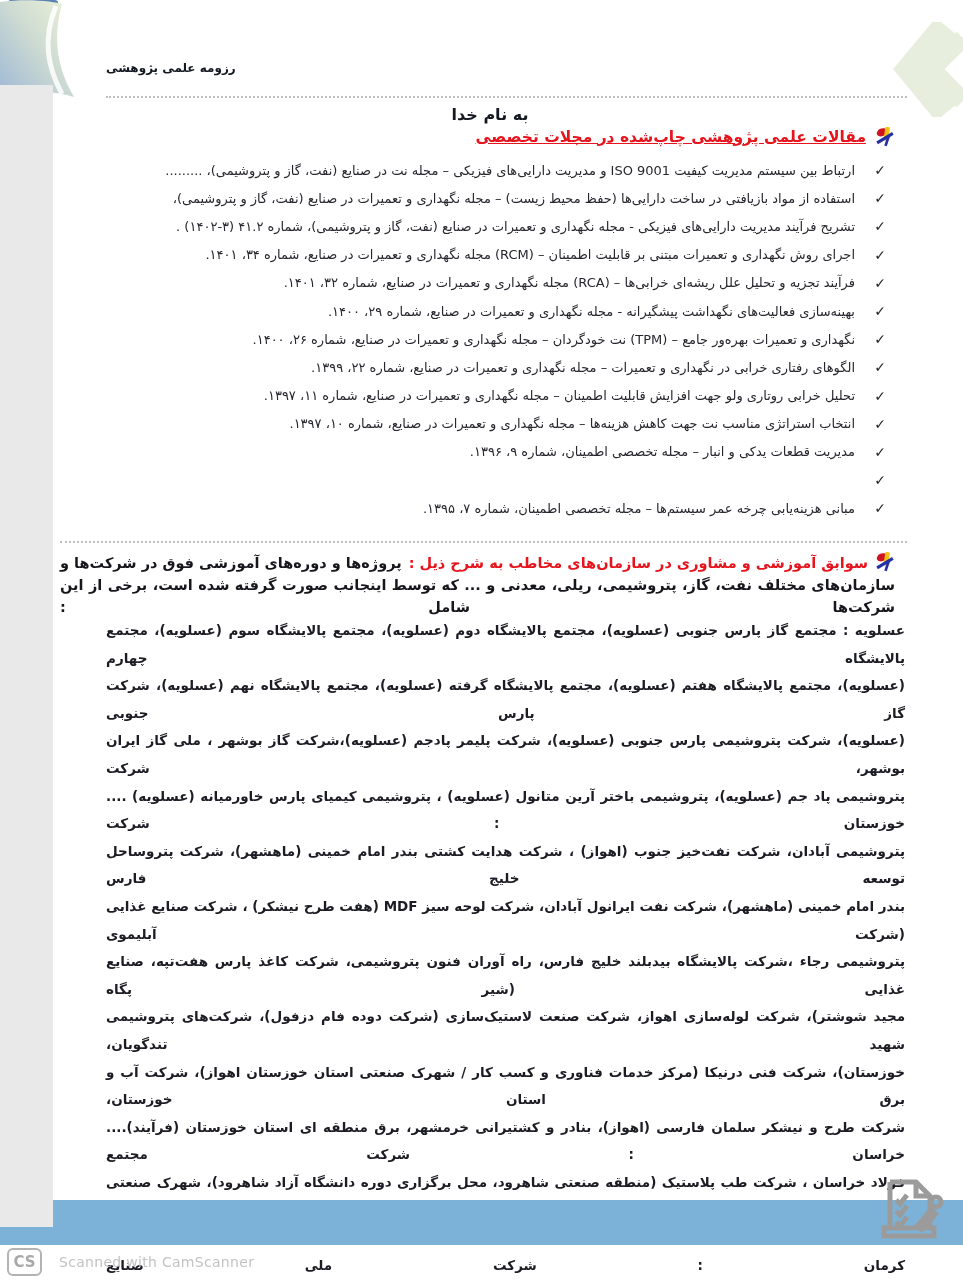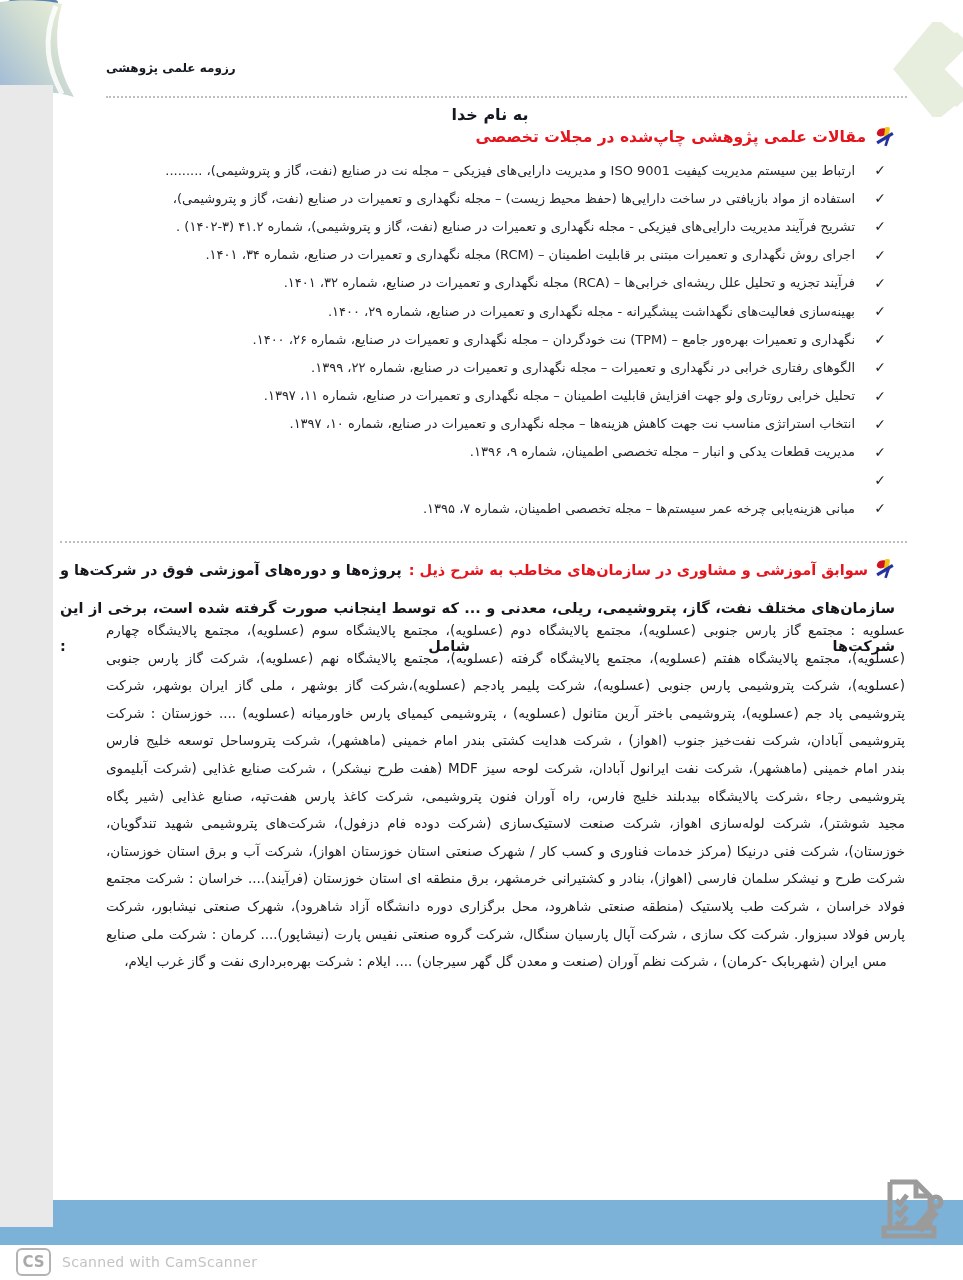--- a/index.html
+++ b/index.html
@@ -19,40 +19,40 @@
   .header-rule { top: 96px; left: 106px; right: 56px; }
   .divider2 { top: 541px; left: 60px; right: 56px; }
   
   .bismillah { position: absolute; top: 57px; left: 350px; width: 280px; text-align: center;
     font-size: 16px; font-weight: bold; color: #141821; direction: rtl; margin-top: 48px; }
   .doc-title { position: absolute; top: 61px; left: 106px; width: 160px; text-align: left;
     font-size: 12px; font-weight: bold; color: #141821; direction: rtl; }
   
   .sec1-heading { position: absolute; top: 126px; right: 68px; direction: rtl;
     display: flex; align-items: center; gap: 10px; }
-  .sec1-heading .red-text { color: #e6151d; font-weight: bold; font-size: 15.5px; }
+  .sec1-heading .red-text { color: #e6151d; font-weight: bold; font-size: 15.5px; text-decoration: underline; }
   .bullet-svg { width: 19px; height: 21px; flex: 0 0 auto; }
   
   .articles-list { position: absolute; top: 156px; right: 75px; left: 60px; direction: rtl; }
   .article-row { display: flex; direction: rtl; align-items: center; height: 28.2px; gap: 17px; }
   .chk { width: 16px; text-align: center; font-size: 14px; font-weight: bold; color: #23232b; flex: 0 0 auto; }
   .article-text { font-size: 13px; color: #26262e; white-space: nowrap; }
   
   .sec2-heading { position: absolute; top: 551px; left: 60px; right: 68px; direction: rtl;
-    line-height: 38px; text-align: justify; text-align-last: justify; font-size: 14.5px; font-weight: bold; }
+    line-height: 22px; text-align: justify; text-align-last: justify; font-size: 14.5px; font-weight: bold; }
   .sec2-heading .bullet-svg { vertical-align: -4px; margin-left: 8px; }
   .sec2-heading .red-text { color: #e6151d; }
   .sec2-heading .black-text { color: #16161d; margin-right: 7px; }
   
   .companies { position: absolute; top: 617px; left: 60px; width: 845px; direction: rtl; }
-  .pline { line-height: 27.6px; font-size: 13.5px; font-weight: normal; color: #1c1c24;
+  .pline { line-height: 27.6px; font-size: 13.5px; font-weight: bold; color: #1c1c24;
     text-align: justify; text-align-last: justify; margin-left: 46px; }
   .pline:last-child { text-align-last: center; }
   
-  .watermark { position: absolute; left: 16px; top: 1248px; display: flex; align-items: center; gap: 11px; z-index: 5; }
+  .watermark { position: absolute; left: 7px; top: 1248px; display: flex; align-items: center; gap: 17px; z-index: 5; }
   .cs-logo { width: 35px; height: 28px; border: 2.5px solid #b3b3b3; border-radius: 6px;
     color: #a9a9a9; font-weight: bold; font-size: 15px; display: grid; place-items: center;
     font-family: "DejaVu Sans", sans-serif; background: #ffffff; }
   .cs-text { font-size: 14px; color: #c3c3c3; letter-spacing: 0.3px; }
 </style>
 </head>
 <body>
 
 <div class="page">
 

